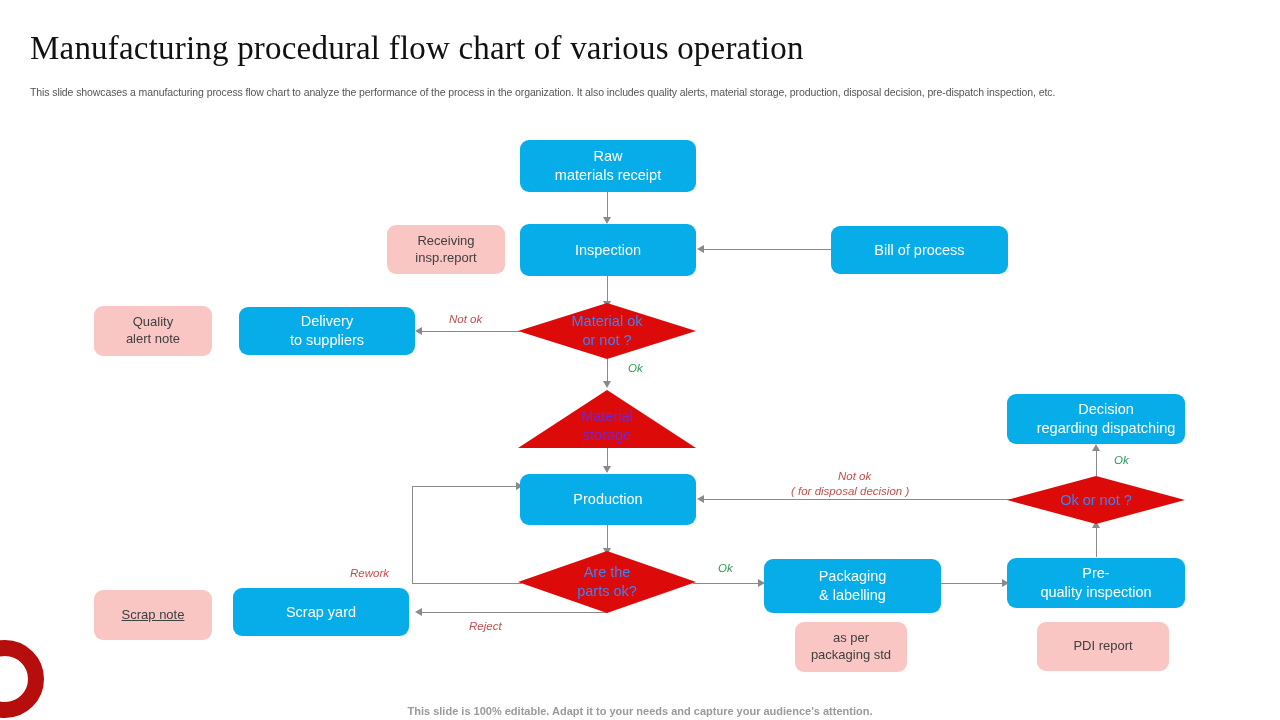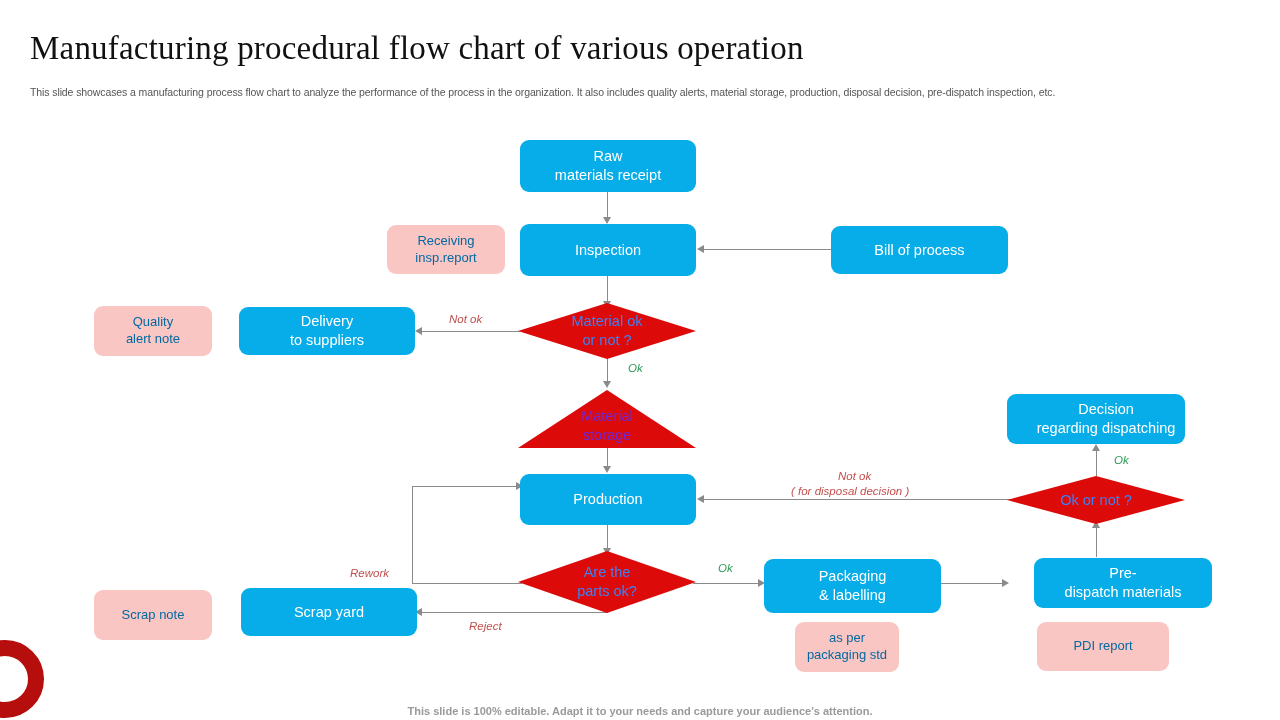--- a/index.html
+++ b/index.html
@@ -38,21 +38,21 @@
   
   .node {
     position:absolute; display:flex; align-items:center; justify-content:center;
     text-align:center; line-height:1.28;
   }
   .proc {
     background:#07ADE8; color:#ffffff; border-radius:9px;
     font-size:14.5px;
   }
   .note {
-    background:#F9C6C3; color:#0369a1; border-radius:9px;
+    background:#F9C6C3; color:#404040; border-radius:9px;
     font-size:13px;
   }
   .diamond {
     background:transparent; color:#3b82f6; font-size:14.5px;
   }
   .diamond .dshape {
     position:absolute; inset:0; background:#DD0A0A;
     clip-path:polygon(50% 0%, 100% 50%, 50% 100%, 0% 50%);
   }
   .diamond .dlabel { position:relative; z-index:2; }
@@ -213,46 +213,46 @@
   </div>
 
   <div class="node diamond" style="left:518px; top:551px; width:178px; height:62px;">
     <div class="dshape"></div>
     <div class="dlabel">
       <div>Are the</div>
       <div>parts ok?</div>
     </div>
   </div>
 
-  <div class="node note" style="left:94px; top:590px; width:118px; height:50px;">
+  <div class="node note" style="left:94px; top:590px; width:118px; height:50px;text-decoration:underline;">
     <div>Scrap note</div>
   </div>
 
-  <div class="node proc" style="left:241px; top:588px; width:176px; height:48px;">
+  <div class="node proc" style="left:233px; top:588px; width:176px; height:48px;">
     <div>Scrap yard</div>
   </div>
 
   <div class="node proc" style="left:764px; top:559px; width:177px; height:54px;">
     <div>
       <div>Packaging</div>
       <div>&amp; labelling</div>
     </div>
   </div>
 
-  <div class="node note" style="left:795px; top:622px; width:104px; height:50px;">
+  <div class="node note" style="left:795px; top:622px; width:112px; height:50px;">
     <div>
       <div>as per</div>
       <div>packaging std</div>
     </div>
   </div>
 
-  <div class="node proc" style="left:1007px; top:558px; width:178px; height:50px;margin-left:27px;">
+  <div class="node proc" style="left:1007px; top:558px; width:178px; height:50px;">
     <div>
       <div>Pre-</div>
-      <div>dispatch materials</div>
+      <div>quality inspection</div>
     </div>
   </div>
 
   <div class="node note" style="left:1037px; top:622px; width:132px; height:49px;">
     <div>PDI report</div>
   </div>
 
   <div class="footer">This slide is 100% editable. Adapt it to your needs and capture your audience's attention.</div>
 
 </div>

